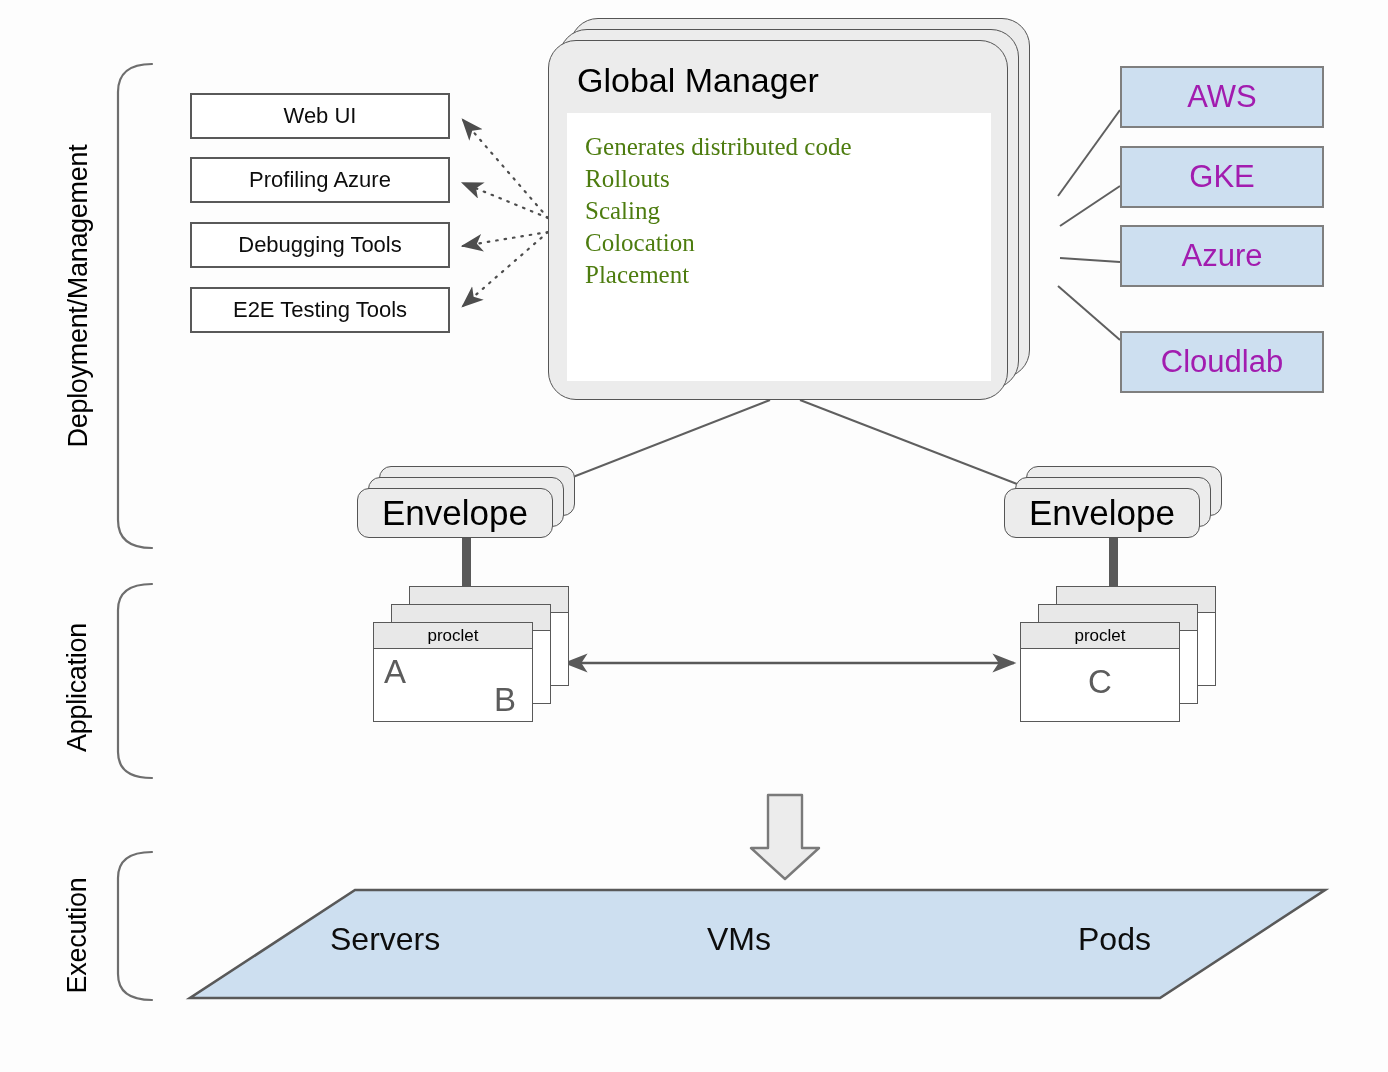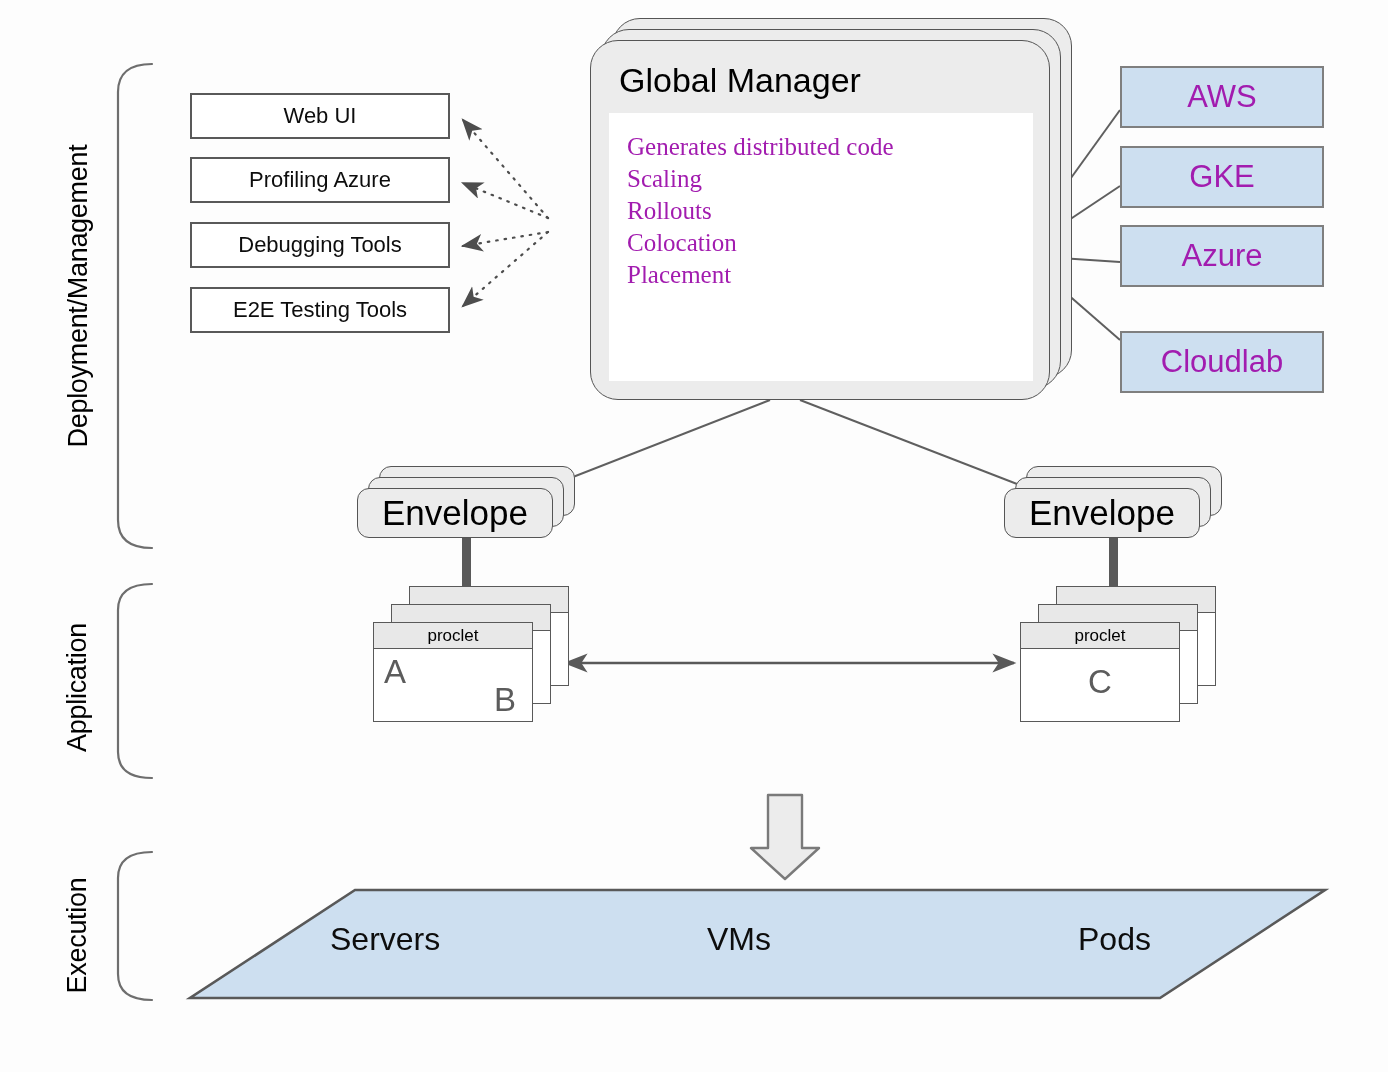--- a/index.html
+++ b/index.html
@@ -60,21 +60,20 @@
     top: 18px;
     width: 482px;
     height: 382px;
   }
   .gm-card {
     position: absolute;
     background: #ececec;
     border: 1.6px solid #555555;
     border-radius: 28px;
     box-sizing: border-box;
-    margin-left: 42px;
   }
   .gm-card.back2 { left: 22px; top: 0px;  width: 460px; height: 360px; }
   .gm-card.back1 { left: 11px; top: 11px; width: 460px; height: 360px; }
   .gm-card.front { left: 0px;  top: 22px; width: 460px; height: 360px; }
   .gm-title {
     position: absolute;
     left: 28px;
     top: 20px;
     font-size: 34px;
     color: #000000;
@@ -92,21 +91,21 @@
   }
   .gm-body ul {
     list-style: none;
     margin: 0;
     padding: 0;
   }
   .gm-body li {
     font-family: "Liberation Serif", serif;
     font-size: 25px;
     line-height: 32px;
-    color: #a21caf;
+    color: #4d7c0f;
     white-space: nowrap;
   }
 
   
   .cloud-box {
     position: absolute;
     left: 1120px;
     width: 204px;
     height: 62px;
     background: #cddff0;
@@ -275,22 +274,22 @@
   </div>
 
   <div class="gm-stack">
     <div class="gm-card back2"></div>
     <div class="gm-card back1"></div>
     <div class="gm-card front">
       <div class="gm-title">Global Manager</div>
       <div class="gm-body">
         <ul>
           <li>Generates distributed code</li>
+          <li>Rollouts</li>
           <li>Scaling</li>
-          <li>Rollouts</li>
           <li>Colocation</li>
           <li>Placement</li>
         </ul>
       </div>
     </div>
   </div>
 
   <div class="cloud-box" style="top:66px;">
     <span>AWS</span>
   </div>

